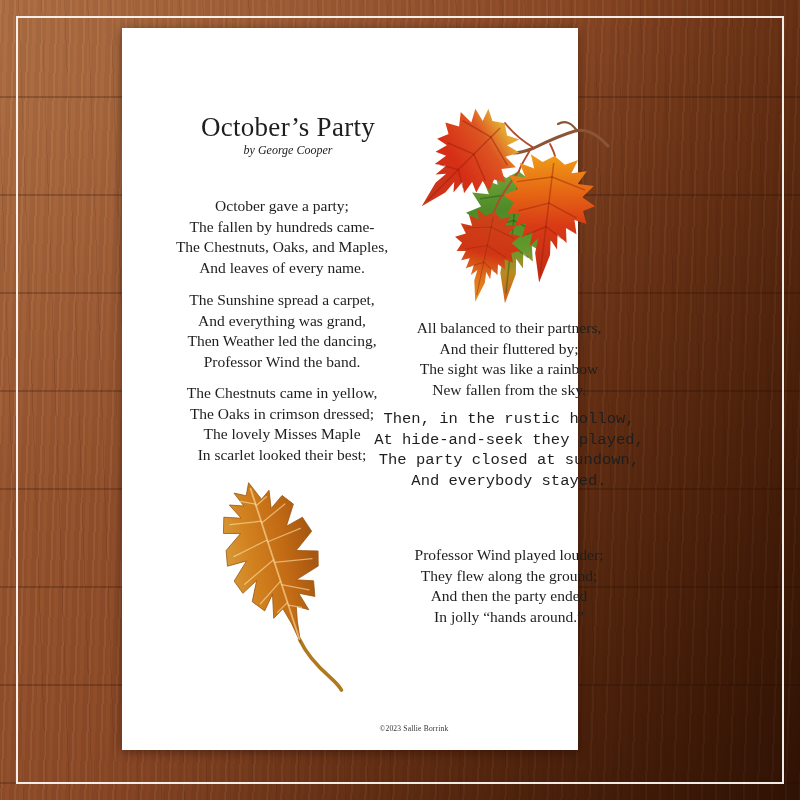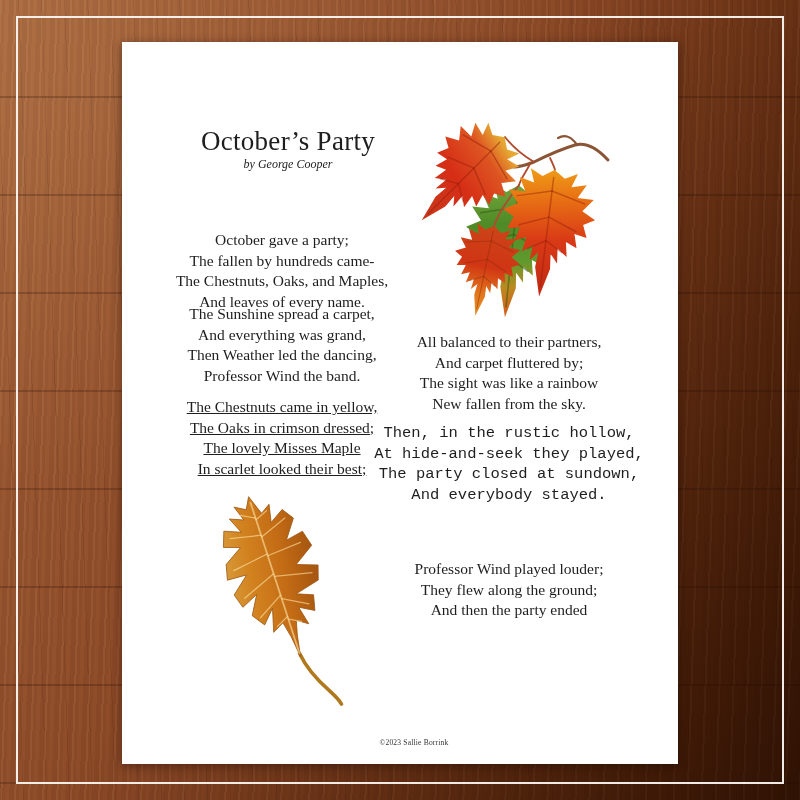--- a/index.html
+++ b/index.html
@@ -23,42 +23,42 @@
     background:
       repeating-linear-gradient(180deg, rgba(0,0,0,0) 0 96px, rgba(30,8,0,0.22) 96px 98px),
       radial-gradient(120% 90% at 18% 12%, rgba(255,200,140,0.10), rgba(0,0,0,0) 55%),
       linear-gradient(125deg, rgba(0,0,0,0) 45%, rgba(15,4,0,0.38) 100%);
   }
   .frame-line{
     position:absolute;inset:16px;border:2px solid rgba(250,247,242,0.95);
     z-index:2;pointer-events:none;
   }
   .paper{
-    position:absolute;left:122px;top:42px;width:556px;height:722px;
+    position:absolute;left:122px;top:28px;width:456px;height:722px;
     background:#ffffff;z-index:3;
     box-shadow:0 2px 10px rgba(25,6,0,0.45);
   }
   .paper *{position:absolute;}
   .poem-title{
     left:6px;top:84px;width:320px;margin:0;
     font-size:27px;font-weight:400;text-align:center;
     color:#1e1e1e;letter-spacing:0.3px;
   }
   .byline{
     left:6px;top:115px;width:320px;
     font-size:12px;font-style:italic;text-align:center;color:#222;
   }
   .stanza{
     width:320px;text-align:center;color:#1e1e1e;
     font-size:15.5px;line-height:20.5px;
   }
   .stanza .line{position:static;display:block;}
   .col-left{left:0;}
   .col-right{left:247px;width:280px;}
-  .s1{top:168px;margin-top:20px;} .s2{top:262px;} .s3{top:355px;text-decoration:underline;}
+  .s1{top:168px;} .s2{top:262px;} .s3{top:355px;}
   .s4{top:290px;} .s5{top:381px;font-family:Liberation Mono, monospace;} .s6{top:473px;margin-top:44px;}
   .copyright{
     left:0;top:696px;width:556px;text-align:center;
     font-size:7.5px;color:#333;letter-spacing:0.2px;padding-left:14px;
   }
   .maple-svg{left:278px;top:70px;}
   .oak-svg{left:62px;top:440px;}
 </style>
 </head>
 <body>
@@ -85,34 +85,35 @@
   </div>
   <div class="stanza col-left s3">
     <span class="line">The Chestnuts came in yellow,</span>
     <span class="line">The Oaks in crimson dressed;</span>
     <span class="line">The lovely Misses Maple</span>
     <span class="line">In scarlet looked their best;</span>
   </div>
 
   <div class="stanza col-right s4">
     <span class="line">All balanced to their partners,</span>
-    <span class="line">And carpet fluttered by;</span>
+    <span class="line">And their fluttered by;</span>
     <span class="line">The sight was like a rainbow</span>
     <span class="line">New fallen from the sky.</span>
   </div>
   <div class="stanza col-right s5">
     <span class="line">Then, in the rustic hollow,</span>
     <span class="line">At hide-and-seek they played,</span>
     <span class="line">The party closed at sundown,</span>
     <span class="line">And everybody stayed.</span>
   </div>
   <div class="stanza col-right s6">
     <span class="line">Professor Wind played louder;</span>
     <span class="line">They flew along the ground;</span>
     <span class="line">And then the party ended</span>
+    <span class="line">In jolly “hands around.”</span>
   </div>
 
   <svg class="maple-svg" width="228" height="218" viewBox="0 0 228 218" xmlns="http://www.w3.org/2000/svg">
     <defs>
       <path id="m-leaf" d="M0,-50 L-9,-44 L-19,-49 L-15,-38 L-27,-41 L-21,-30 L-34,-30 L-26,-20 L-37,-14 L-28,-9 L-32,1 L-22,-1 L-25,10 L-16,6 L-18,18 L-10,12 L-11,24 L-5,17 L-6,29 L0,52 L6,29 L5,17 L11,24 L10,12 L18,18 L16,6 L25,10 L22,-1 L32,1 L28,-9 L37,-14 L26,-20 L34,-30 L21,-30 L27,-41 L15,-38 L19,-49 L9,-44 Z"></path>
       <g id="m-veins" fill="none" stroke="currentColor" stroke-width="1.2" stroke-linecap="round">
         <path d="M0,-44 L0,44"></path>
         <path d="M0,-33 L-27,-26"></path>
           <path d="M0,-33 L27,-26"></path>
         <path d="M0,-12 L-23,-3"></path>

